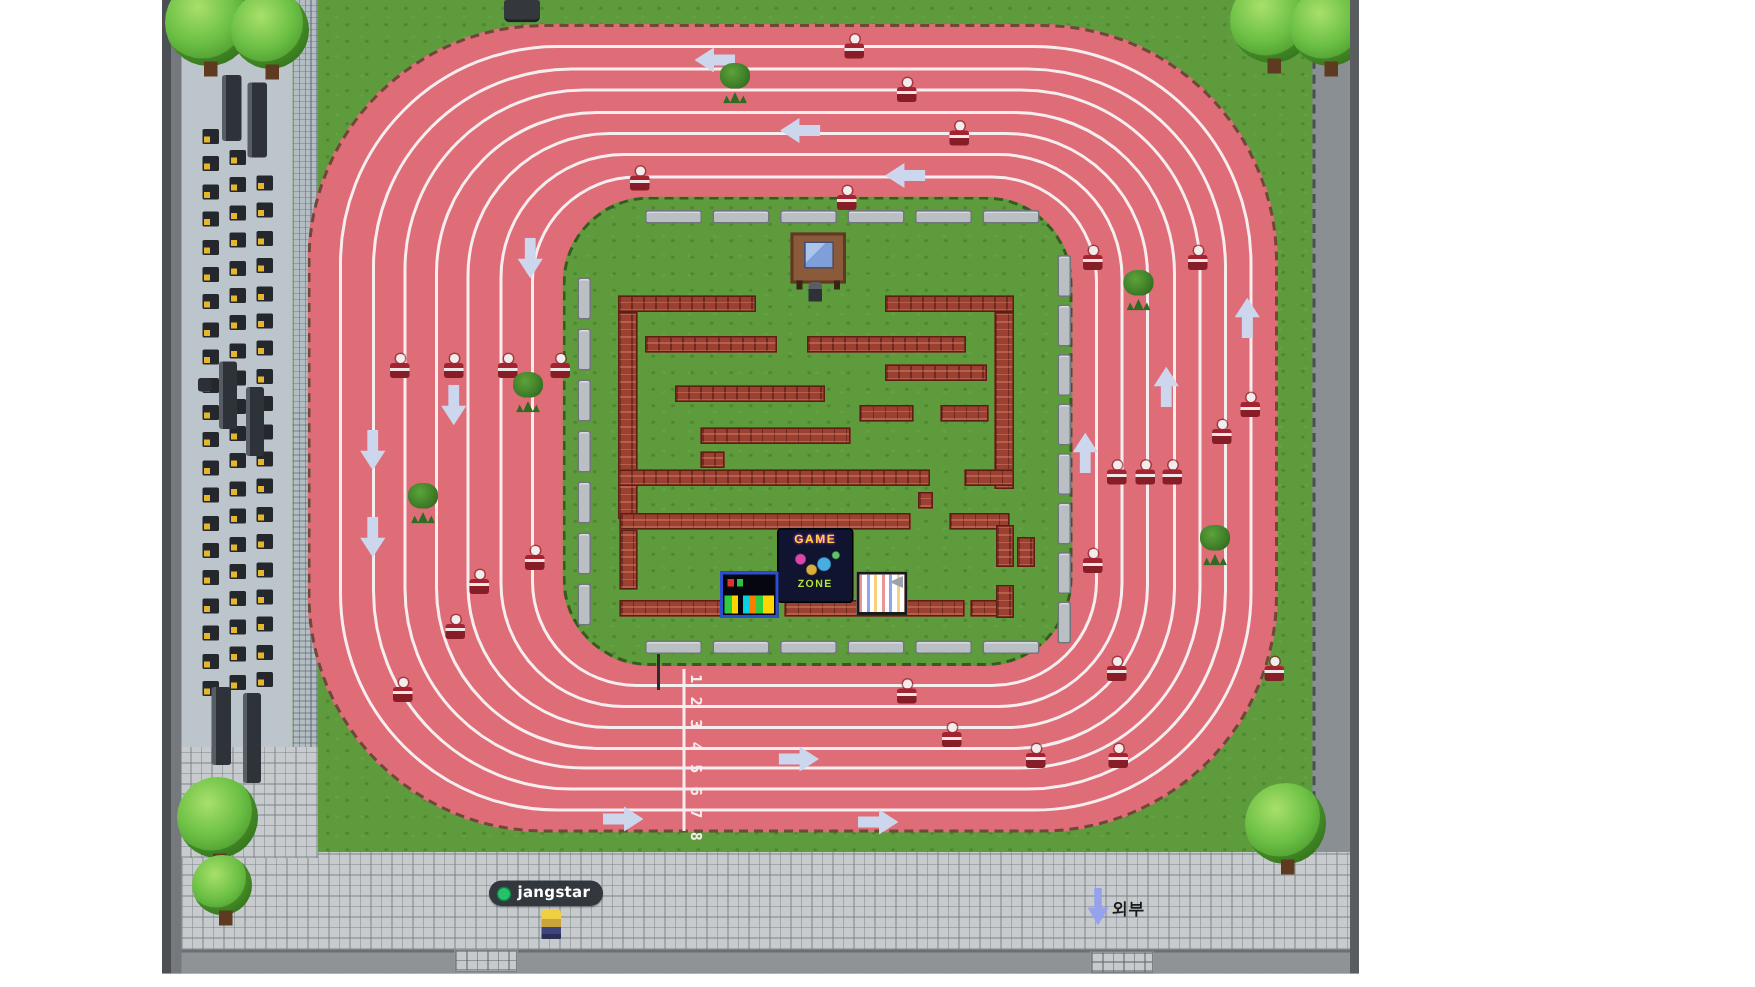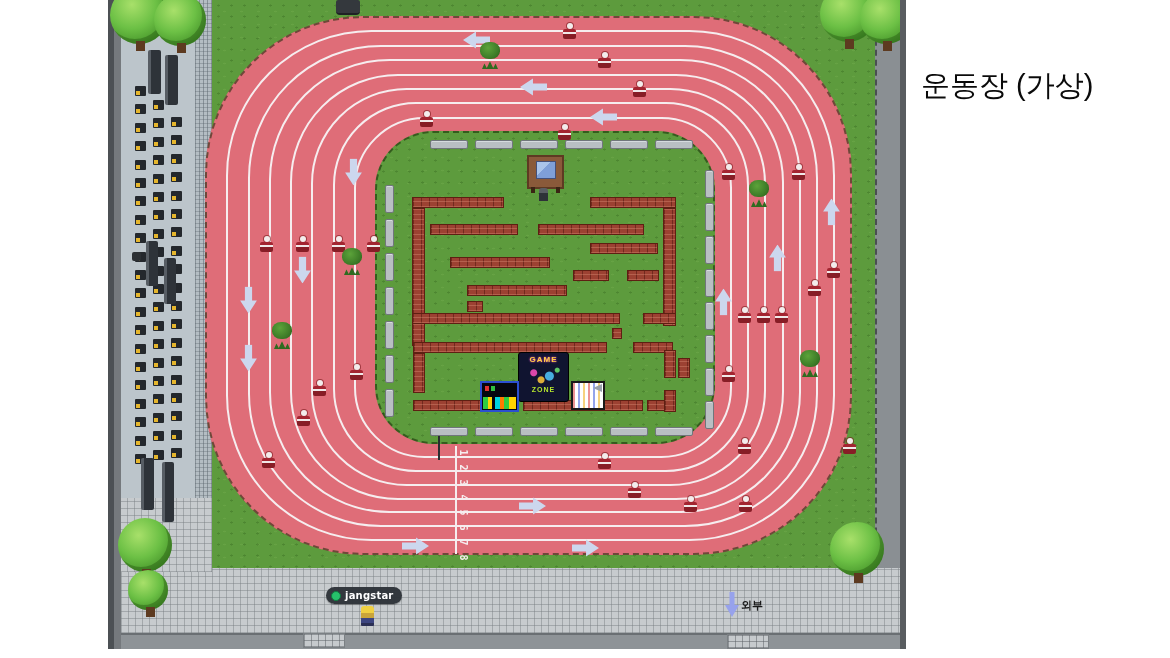--- a/index.html
+++ b/index.html
@@ -343,14 +343,13 @@
   <div class="lane-number" style="position: absolute; left: 352px; top: 447px;">1</div>
       <div class="lane-number" style="position: absolute; left: 352px; top: 462px;">2</div>
       <div class="lane-number" style="position: absolute; left: 352px; top: 477px;">3</div>
       <div class="lane-number" style="position: absolute; left: 352px; top: 492px;">4</div>
       <div class="lane-number" style="position: absolute; left: 352px; top: 507px;">5</div>
       <div class="lane-number" style="position: absolute; left: 352px; top: 522px;">6</div>
       <div class="lane-number" style="position: absolute; left: 352px; top: 537px;">7</div>
       <div class="lane-number" style="position: absolute; left: 352px; top: 552px;">8</div>
     </div>
 
-  <div class="map-title">운동장 (가상)</div>
 </div>
 
 </body></html>

